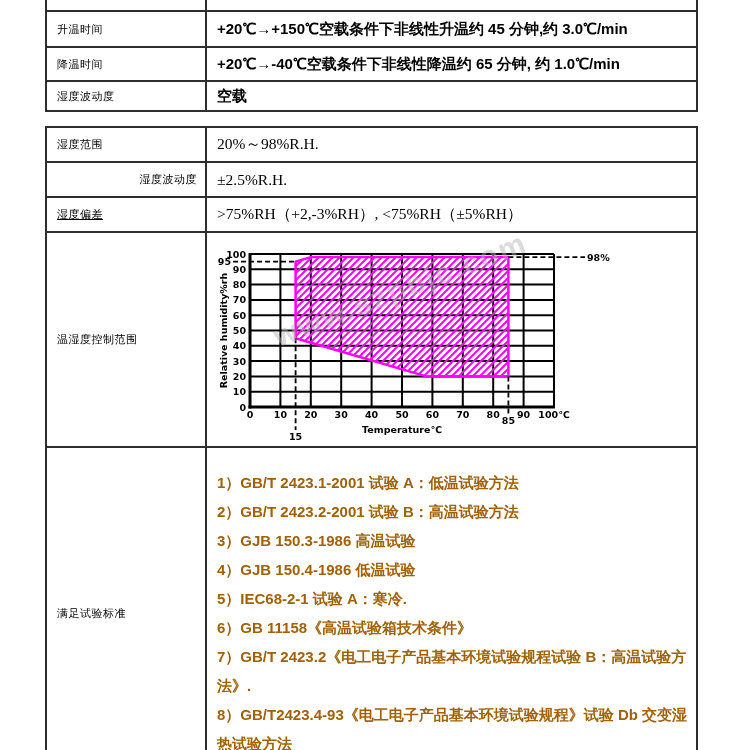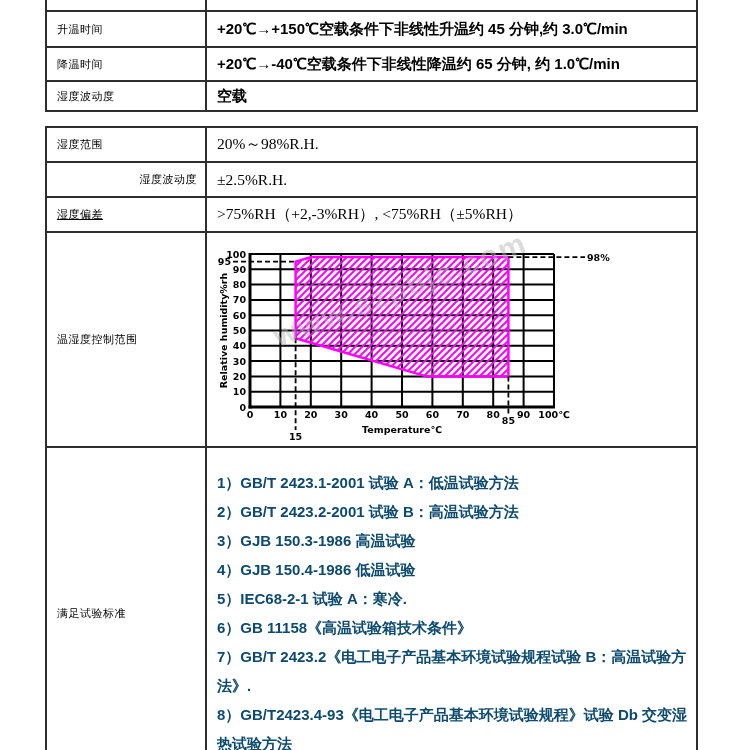--- a/index.html
+++ b/index.html
@@ -18,21 +18,21 @@
 
   td.chartcell{position:relative;padding:0;}
   #control-chart{position:absolute;left:6px;top:11px;}
   svg text{font:700 9.5px "DejaVu Sans",sans-serif;fill:#000;}
 
   .watermark{position:absolute;left:68px;top:88px;transform:rotate(-21deg);transform-origin:left center;
     font-size:30px;font-weight:700;letter-spacing:2px;color:rgba(180,180,180,0.48);
     white-space:nowrap;pointer-events:none;line-height:34px;text-align:center;}
 
   td.standards{vertical-align:top;padding:3px 12px 0 10px;}
-  td.standards p{margin:0;line-height:29px;font-size:15px;font-weight:700;color:#0c4a6e;}
+  td.standards p{margin:0;line-height:29px;font-size:15px;font-weight:700;color:#a16207;}
 </style>
 </head>
 <body>
 
 <div class="page">
 
   <table class="spec" id="table1">
     <colgroup>
         <col class="c1">
         <col>

